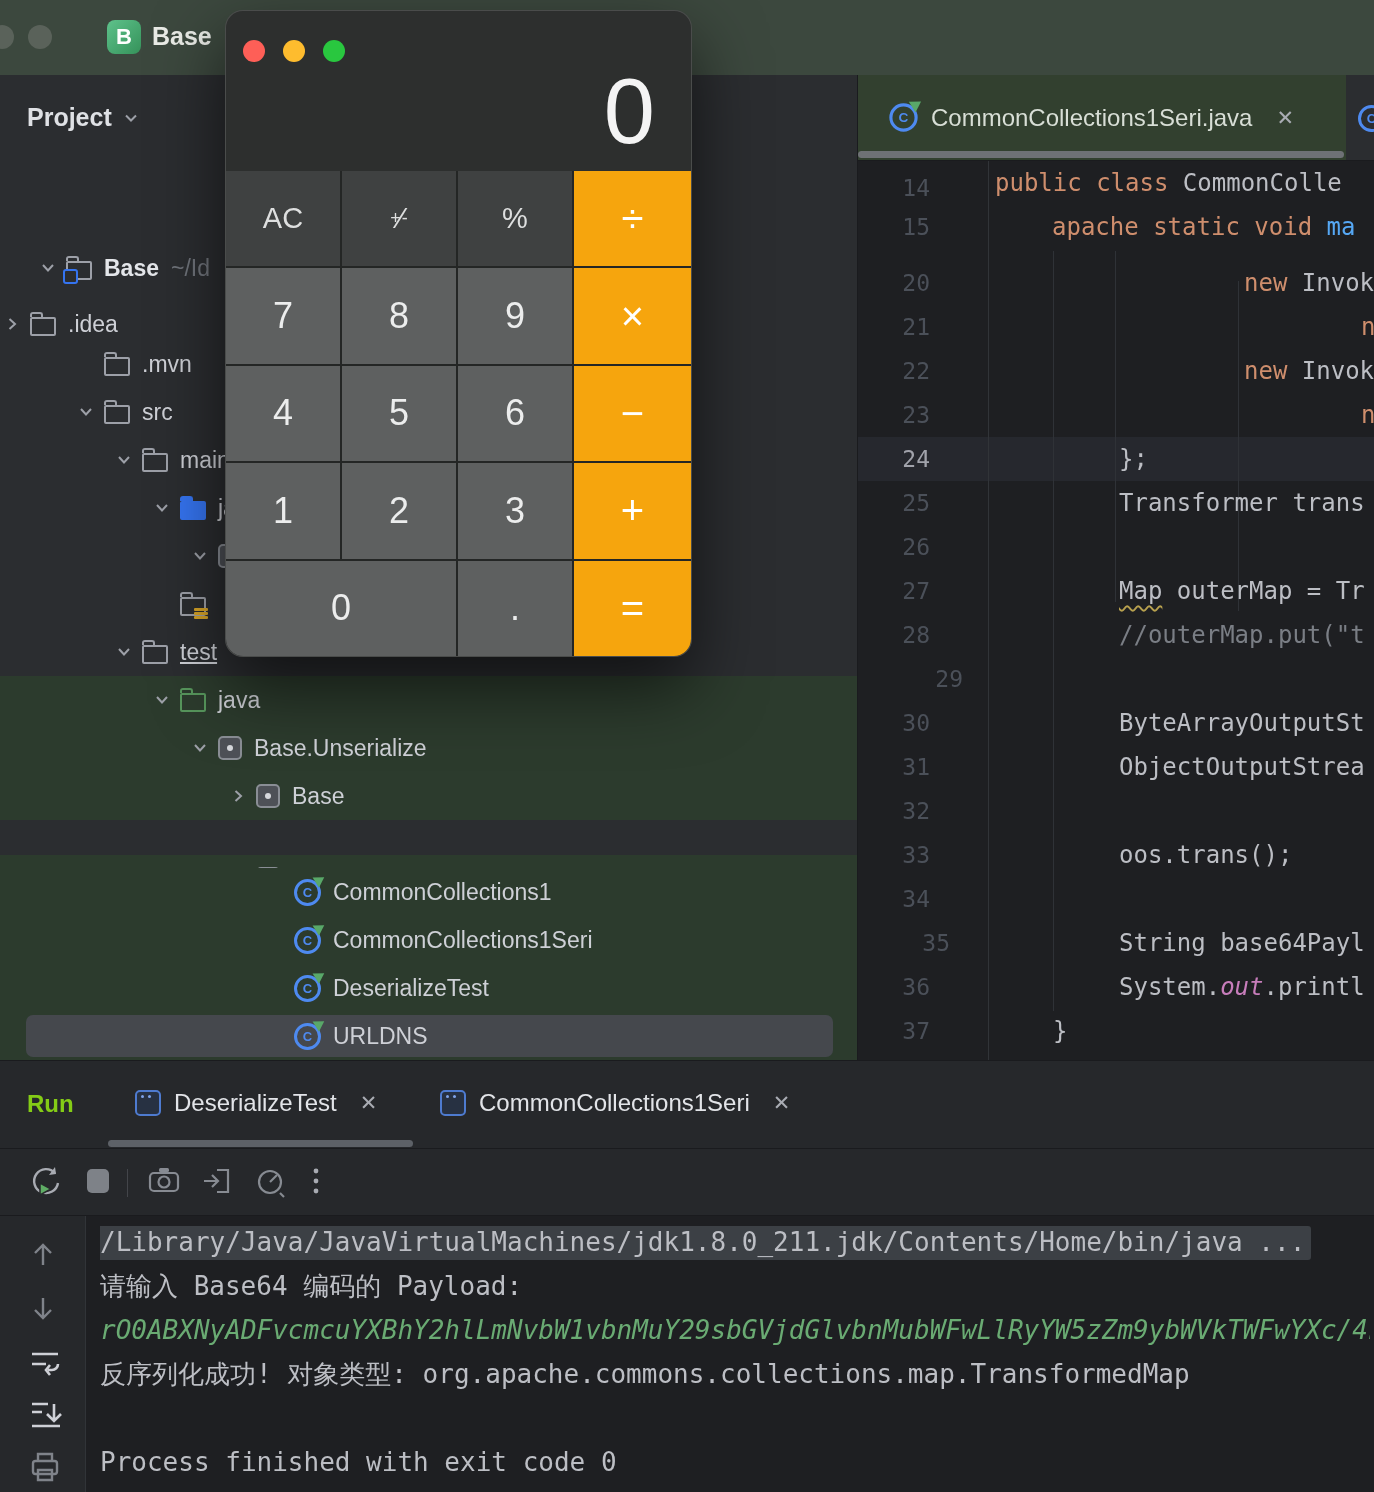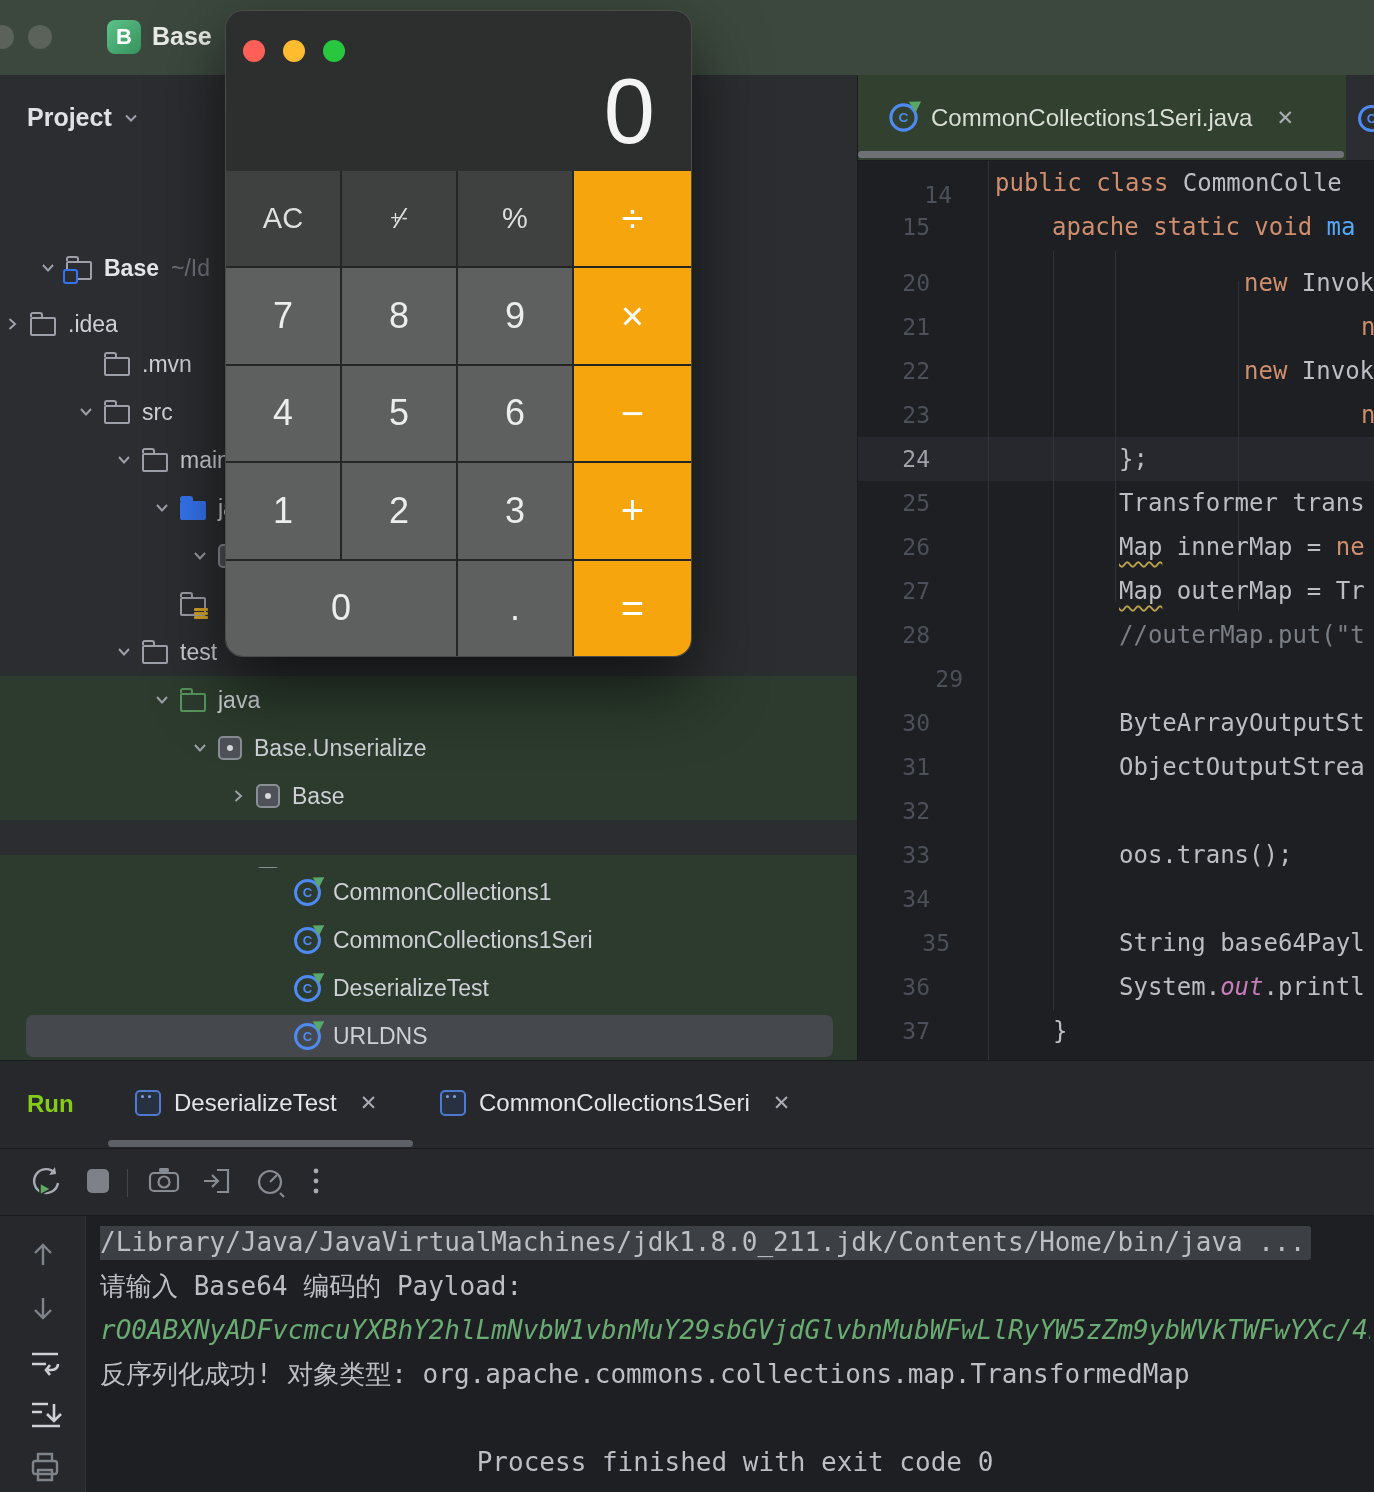--- a/index.html
+++ b/index.html
@@ -203,21 +203,21 @@
             <span class="fld">
               <span class="res-lines">
                 <i></i>
                 <i></i>
                 <i></i>
               </span>
             </span>
           </span>
           <span class="tree-label"></span>
         </div>
-        <div class="tree-row" style="top: 553px; padding-left: 112px;">
+        <div class="tree-row" style="top: 553px; padding-left: 112px; text-decoration: underline;">
           <span class="chev">
             <svg width="20" height="20" viewBox="0 0 20 20">
               <path d="M5 7 L10 12.5 L15 7" stroke="#9da0a8" stroke-width="2" fill="none"></path>
             </svg>
           </span>
           <span class="tree-ico">
             <span class="fld"></span>
           </span>
           <span class="tree-label">test</span>
         </div>
@@ -312,38 +312,37 @@
       </div>
       <span id="next-tab-icon" class="cls">C</span>
       <div id="tab-hscroll"></div>
     </div>
     <div id="code-area">
         <div class="caret-line" style="top: 276px;"></div>
       <div class="gut-sep"></div>
     <div class="iguide" style="left: 195px; top: 90px; height: 760px;"></div>
         <div class="iguide" style="left: 257px; top: 90px; height: 351px;"></div>
         <div class="iguide" style="left: 380px; top: 120px; height: 330px;"></div>
-        <div class="lnum" style="top: 12px; padding-left: 22px;">14</div>
+        <div class="lnum" style="top: 5px;">14</div>
         <div class="cline" style="top: 0px; left: 137px;"><span class="seg-kw">public class </span><span class="seg-pl">CommonColle</span></div>
         <div class="lnum" style="top: 44px;">15</div>
         <div class="cline" style="top: 44px; left: 194px;"><span class="seg-kw">apache static void </span><span class="seg-fn">ma</span></div>
         <div class="lnum" style="top: 100px;">20</div>
         <div class="cline" style="top: 100px; left: 386px;"><span class="seg-kw">new </span><span class="seg-pl">Invok</span></div>
         <div class="lnum" style="top: 144px;">21</div>
         <div class="cline" style="top: 144px; left: 503px;"><span class="seg-kw">ne</span></div>
         <div class="lnum" style="top: 188px;">22</div>
         <div class="cline" style="top: 188px; left: 386px;"><span class="seg-kw">new </span><span class="seg-pl">Invok</span></div>
         <div class="lnum" style="top: 232px;">23</div>
         <div class="cline" style="top: 232px; left: 503px;"><span class="seg-kw">ne</span></div>
         <div class="lnum cur" style="top: 276px;">24</div>
         <div class="cline" style="top: 276px; left: 261px;"><span class="seg-pl">};</span></div>
         <div class="lnum" style="top: 320px;">25</div>
         <div class="cline" style="top: 320px; left: 261px;"><span class="seg-pl">Transformer trans</span></div>
         <div class="lnum" style="top: 364px;">26</div>
-        <div class="cline" style="top: 364px; left: 261px;"><span class="seg-pl sqg">Map</span><span class="seg-pl"> innerMap = </span><span class="seg-kw">ne</span></div>
         <div class="lnum" style="top: 408px;">27</div>
         <div class="cline" style="top: 408px; left: 261px;"><span class="seg-pl sqg">Map</span><span class="seg-pl"> outerMap = </span><span class="seg-pl">Tr</span></div>
         <div class="lnum" style="top: 452px;">28</div>
         <div class="cline" style="top: 452px; left: 261px;"><span class="seg-cm">//outerMap.put("t</span></div>
         <div class="lnum" style="top: 496px; margin-left: 33px;">29</div>
         <div class="lnum" style="top: 540px;">30</div>
         <div class="cline" style="top: 540px; left: 261px;"><span class="seg-pl">ByteArrayOutputSt</span></div>
         <div class="lnum" style="top: 584px;">31</div>
         <div class="cline" style="top: 584px; left: 261px;"><span class="seg-pl">ObjectOutputStrea</span></div>
         <div class="lnum" style="top: 628px;">32</div>
@@ -431,21 +430,21 @@
         <svg class="rail-ico" style="top:232px;" width="38" height="38" viewBox="0 0 38 38">
           <rect x="7" y="13" width="24" height="13" rx="2.5" stroke="#7f838a" stroke-width="2.4" fill="none"></rect>
           <path d="M12 13 V6 h14 v7 M12 22 h14 v10 h-14 z" stroke="#7f838a" stroke-width="2.4" fill="none"></path>
         </svg>
       </div>
       <div id="console-lines">
           <div class="con-line c-sel" style="top: 6px;"><span>/Library/Java/JavaVirtualMachines/jdk1.8.0_211.jdk/Contents/Home/bin/java ...</span></div>
           <div class="con-line c-plain" style="top: 50px;"><span>请输入 Base64 编码的 Payload:</span></div>
           <div class="con-line c-input" style="top: 94px;"><span>rO0ABXNyADFvcmcuYXBhY2hlLmNvbW1vbnMuY29sbGVjdGlvbnMubWFwLlRyYW5zZm9ybWVkTWFwYXc/4F</span></div>
           <div class="con-line c-plain" style="top: 138px;"><span>反序列化成功! 对象类型: org.apache.commons.collections.map.TransformedMap</span></div>
-          <div class="con-line c-plain" style="top: 226px; text-align: center;"><span>Process finished with exit code 0</span></div>
+          <div class="con-line c-plain" style="top: 226px;"><span>Process finished with exit code 0</span></div>
         </div>
     </div>
   </div>
 
   <div id="calculator" class="abs">
     <div class="cal-light" style="left:17px;background:#fe5f57;"></div>
     <div class="cal-light" style="left:57px;background:#febc2e;"></div>
     <div class="cal-light" style="left:97px;background:#29c73f;"></div>
     <div id="cal-display">0</div>
     <div id="calc-grid">

